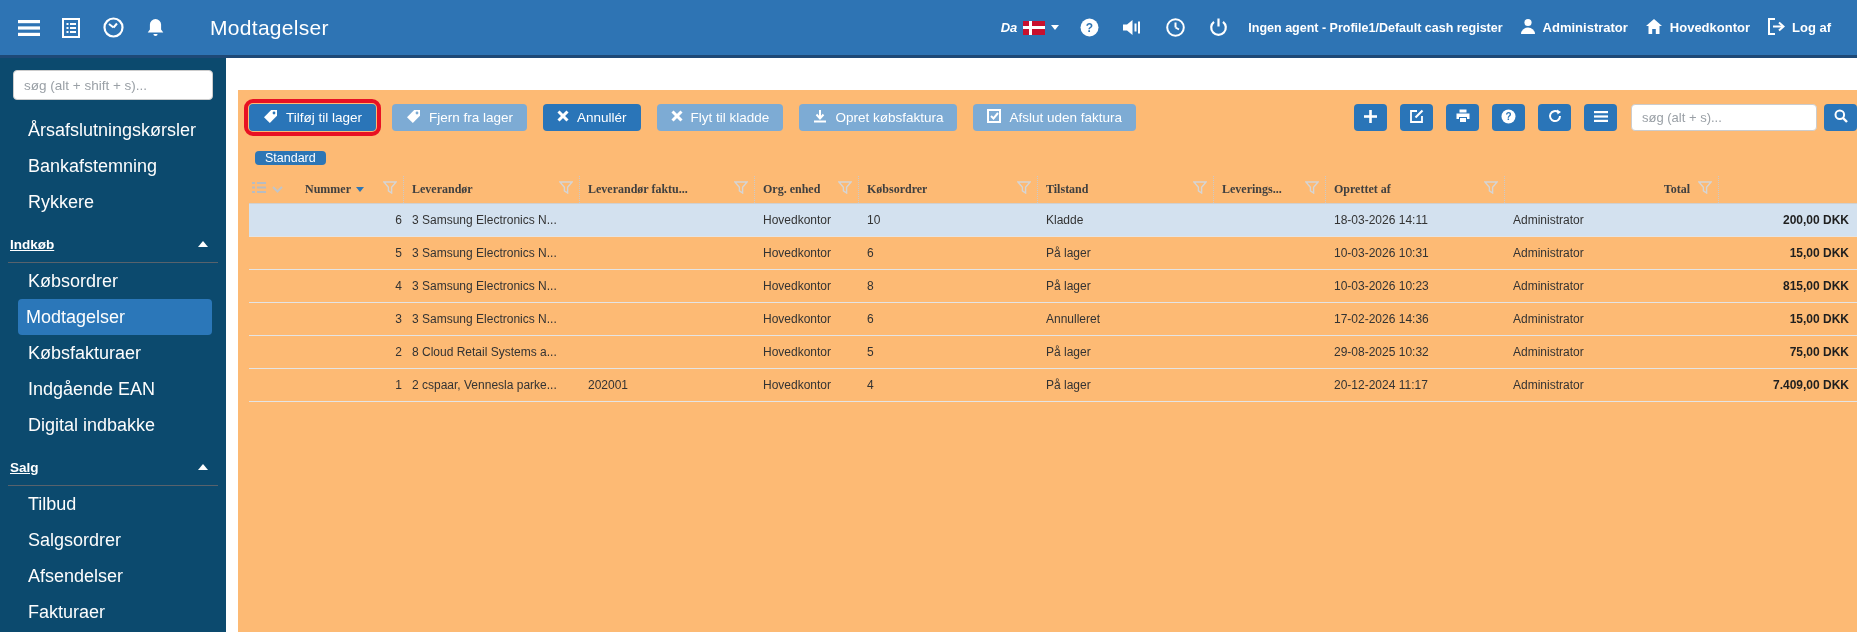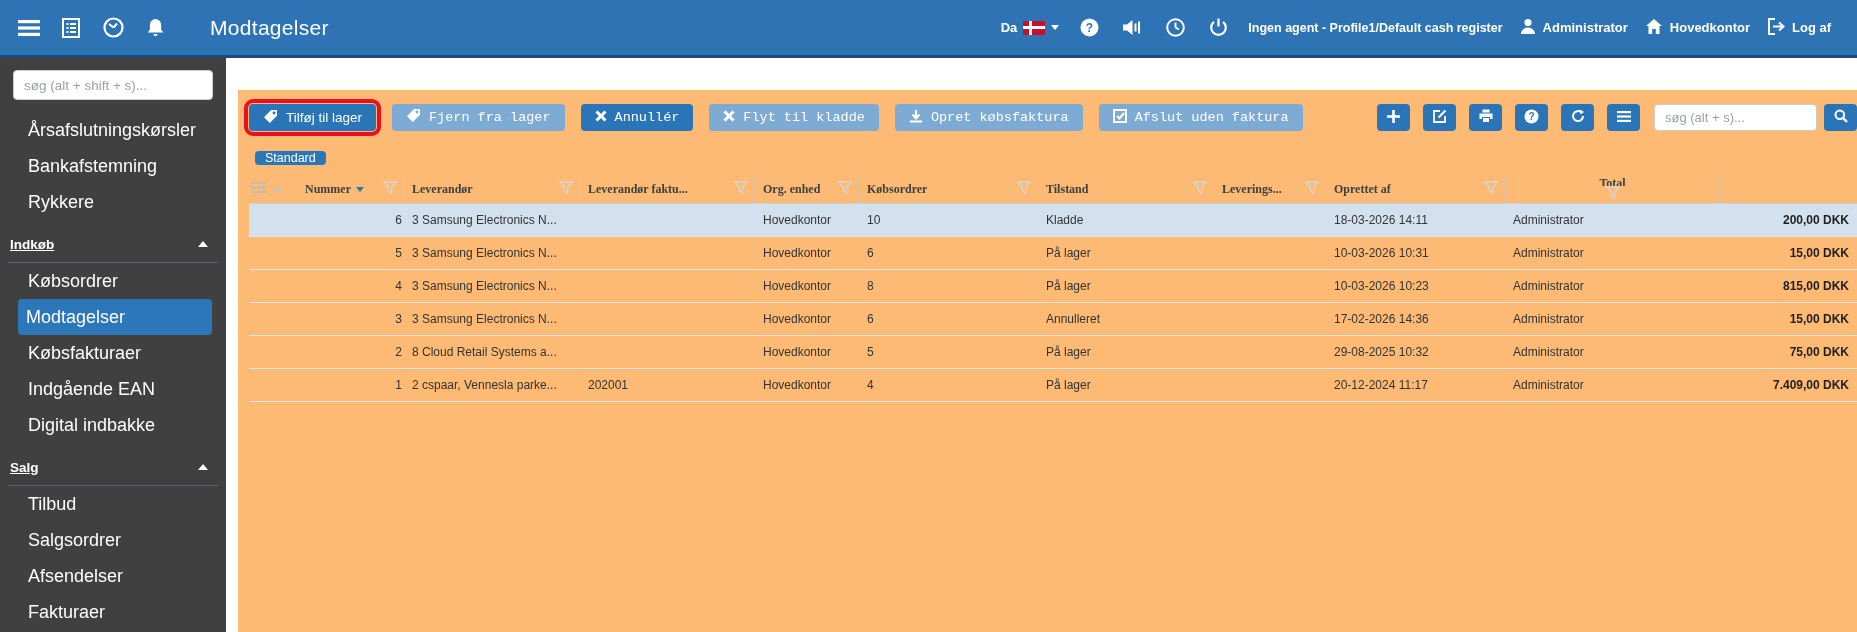--- a/index.html
+++ b/index.html
@@ -8,77 +8,77 @@
 
   
   .topbar { position:absolute; top:0; left:0; width:1857px; height:58px;
     background:#2e74b4; border-bottom:3px solid #1e4976;
     display:flex; align-items:center; justify-content:space-between; color:#fff; }
   .tb-left { display:flex; align-items:center; padding-left:16px; }
   .tbicon { display:inline-flex; align-items:center; justify-content:center; width:26px; height:26px; cursor:pointer; }
   .tb-left .tbicon { margin-right:16px; }
   .page-title { font-size:21px; font-weight:500; margin-left:26px; letter-spacing:.3px; }
   .tb-right { display:flex; align-items:center; padding-right:26px; gap:17px; font-size:13px; font-weight:600; }
-  .lang { display:inline-flex; align-items:center; gap:6px; cursor:pointer; }
+  .lang { display:inline-flex; align-items:center; gap:6px; cursor:pointer;font-style:italic; }
   .flag { position:relative; width:22px; height:14px; background:#c8102e; display:inline-block; overflow:hidden; }
   .flag .fh { position:absolute; left:0; top:5.5px; width:22px; height:3px; background:#fff; }
   .flag .fv { position:absolute; left:6px; top:0; width:3px; height:14px; background:#fff; }
   .caret-down { width:0; height:0; border-left:4px solid transparent; border-right:4px solid transparent; border-top:5px solid #fff; display:inline-block; }
   .tbitem { display:inline-flex; align-items:center; gap:7px; cursor:pointer; white-space:nowrap; }
   .session { white-space:nowrap; font-size:12.5px; }
 
   
-  .sidebar { position:absolute; top:58px; left:0; width:226px; height:574px; background:#404040; overflow:hidden; }
+  .sidebar { position:absolute; top:58px; left:0; width:226px; height:574px; background:#0c4a6e; overflow:hidden; }
   .side-search { display:block; width:200px; height:30px; margin:12px auto 0; border:1px solid #ccc; border-radius:4px;
     padding:0 10px; font-size:13.5px; font-family:inherit; color:#444; outline:none; }
   .side-search::placeholder { color:#9aa0a6; }
   .side-nav { padding-top:12px; }
   .nav-item { height:36px; line-height:36px; color:#fdfdfd; font-size:18px; padding-left:24px;
     margin:0 4px; border-radius:4px; cursor:pointer; white-space:nowrap; overflow:hidden; }
   .nav-item.active { background:#2b77b9; margin:0 14px 0 18px; padding-left:8px; font-weight:500; }
   .nav-section { height:36px; margin-top:6px; display:flex; align-items:center; justify-content:space-between;
     padding:0 18px 0 10px; color:#fff; font-size:13.5px; font-weight:700; cursor:pointer;text-decoration:underline; }
   .caret-up { width:0; height:0; border-left:5px solid transparent; border-right:5px solid transparent; border-bottom:6px solid #fff; }
   .nav-divider { border-top:1px solid #58626c; margin:0 8px; }
 
   
   .content { position:absolute; top:58px; left:238px; width:1631px; height:574px; background:#fdba74;margin-top:32px; }
   .actions { display:flex; align-items:center; margin:14px 12px 0 11px; }
   .btn { display:inline-flex; align-items:center; gap:8px; height:27px; padding:0 14px; border:none; border-radius:4px;
     color:#fff; font-size:13.5px; font-family:inherit; cursor:pointer; white-space:nowrap; }
   .btn.primary { background:#2a75b8; }
   .btn.light { background:#7dabd4; }
-  .btn + .btn { margin-left:16px;font-family:Liberation Mono, monospace; }
+  .btn + .btn { margin-left:16px; }
   .btn.annotated { outline:4px solid #e81123; outline-offset:1px; }
   .toolbar { margin-left:auto; display:flex; align-items:center; }
   .tool-btn { width:33px; height:27px; border:none; border-radius:4px; background:#2a75b8; color:#fff;
     display:inline-flex; align-items:center; justify-content:center; cursor:pointer; margin-left:13px; }
   .tool-btn:first-child { margin-left:0; }
-  .tool-search { width:163px; height:27px; margin-left:14px; border:1px solid #ccc; border-radius:4px;
+  .tool-search { width:186px; height:27px; margin-left:14px; border:1px solid #ccc; border-radius:4px;
     padding:0 10px; font-size:13px; font-family:inherit; color:#444; outline:none; }
   .tool-search::placeholder { color:#9aa0a6; }
   .search-go { margin-left:7px; }
 
   .view-badge { display:inline-block; margin:20px 0 0 17px; background:#2d76b5; color:#fff; font-size:12.5px;
     padding:0 10px; border-radius:4px; cursor:pointer; }
 
   
   .grid { margin:10px 12px 0 11px; width:1608px; font-size:12px; color:#333; }
   .grid-row { display:grid; grid-template-columns:48px 107px 176px 175px 104px 179px 176px 112px 179px 214px 138px;
     height:33px; align-items:center; border-bottom:1px solid #e4e4e4; }
   .grid-head { height:28px; border-bottom:1px solid #d0d0d0; color:#404040; font-weight:700; }
   .hc { display:flex; align-items:center; height:100%; padding:0 6px 0 8px; border-right:1px dotted #c9c9c9; overflow:hidden; white-space:nowrap;font-family:Liberation Serif, serif; }
   .hc .lbl { overflow:hidden; text-overflow:ellipsis; }
   .hc .sp { flex:1; }
   .sort-caret { width:0; height:0; border-left:4px solid transparent; border-right:4px solid transparent;
     border-top:5px solid #2d76b5; margin-left:5px; }
   .cell { padding:0 8px; white-space:nowrap; overflow:hidden; text-overflow:ellipsis; }
   .cell.num { text-align:right; padding-right:2px; }
   .cell.total { text-align:right; font-weight:700; color:#1f1f1f; }
-  .hc.right { justify-content:flex-end;flex-direction:column; }
+  .hc.right { justify-content:flex-end; }
   .grid-row.selected { background:#d3e1ef; }
   .selcell { display:flex; align-items:center; gap:6px; padding-left:3px; }
 </style>
 </head>
 <body>
 
 <div>
 
   <header class="topbar">
     <div class="tb-left">

